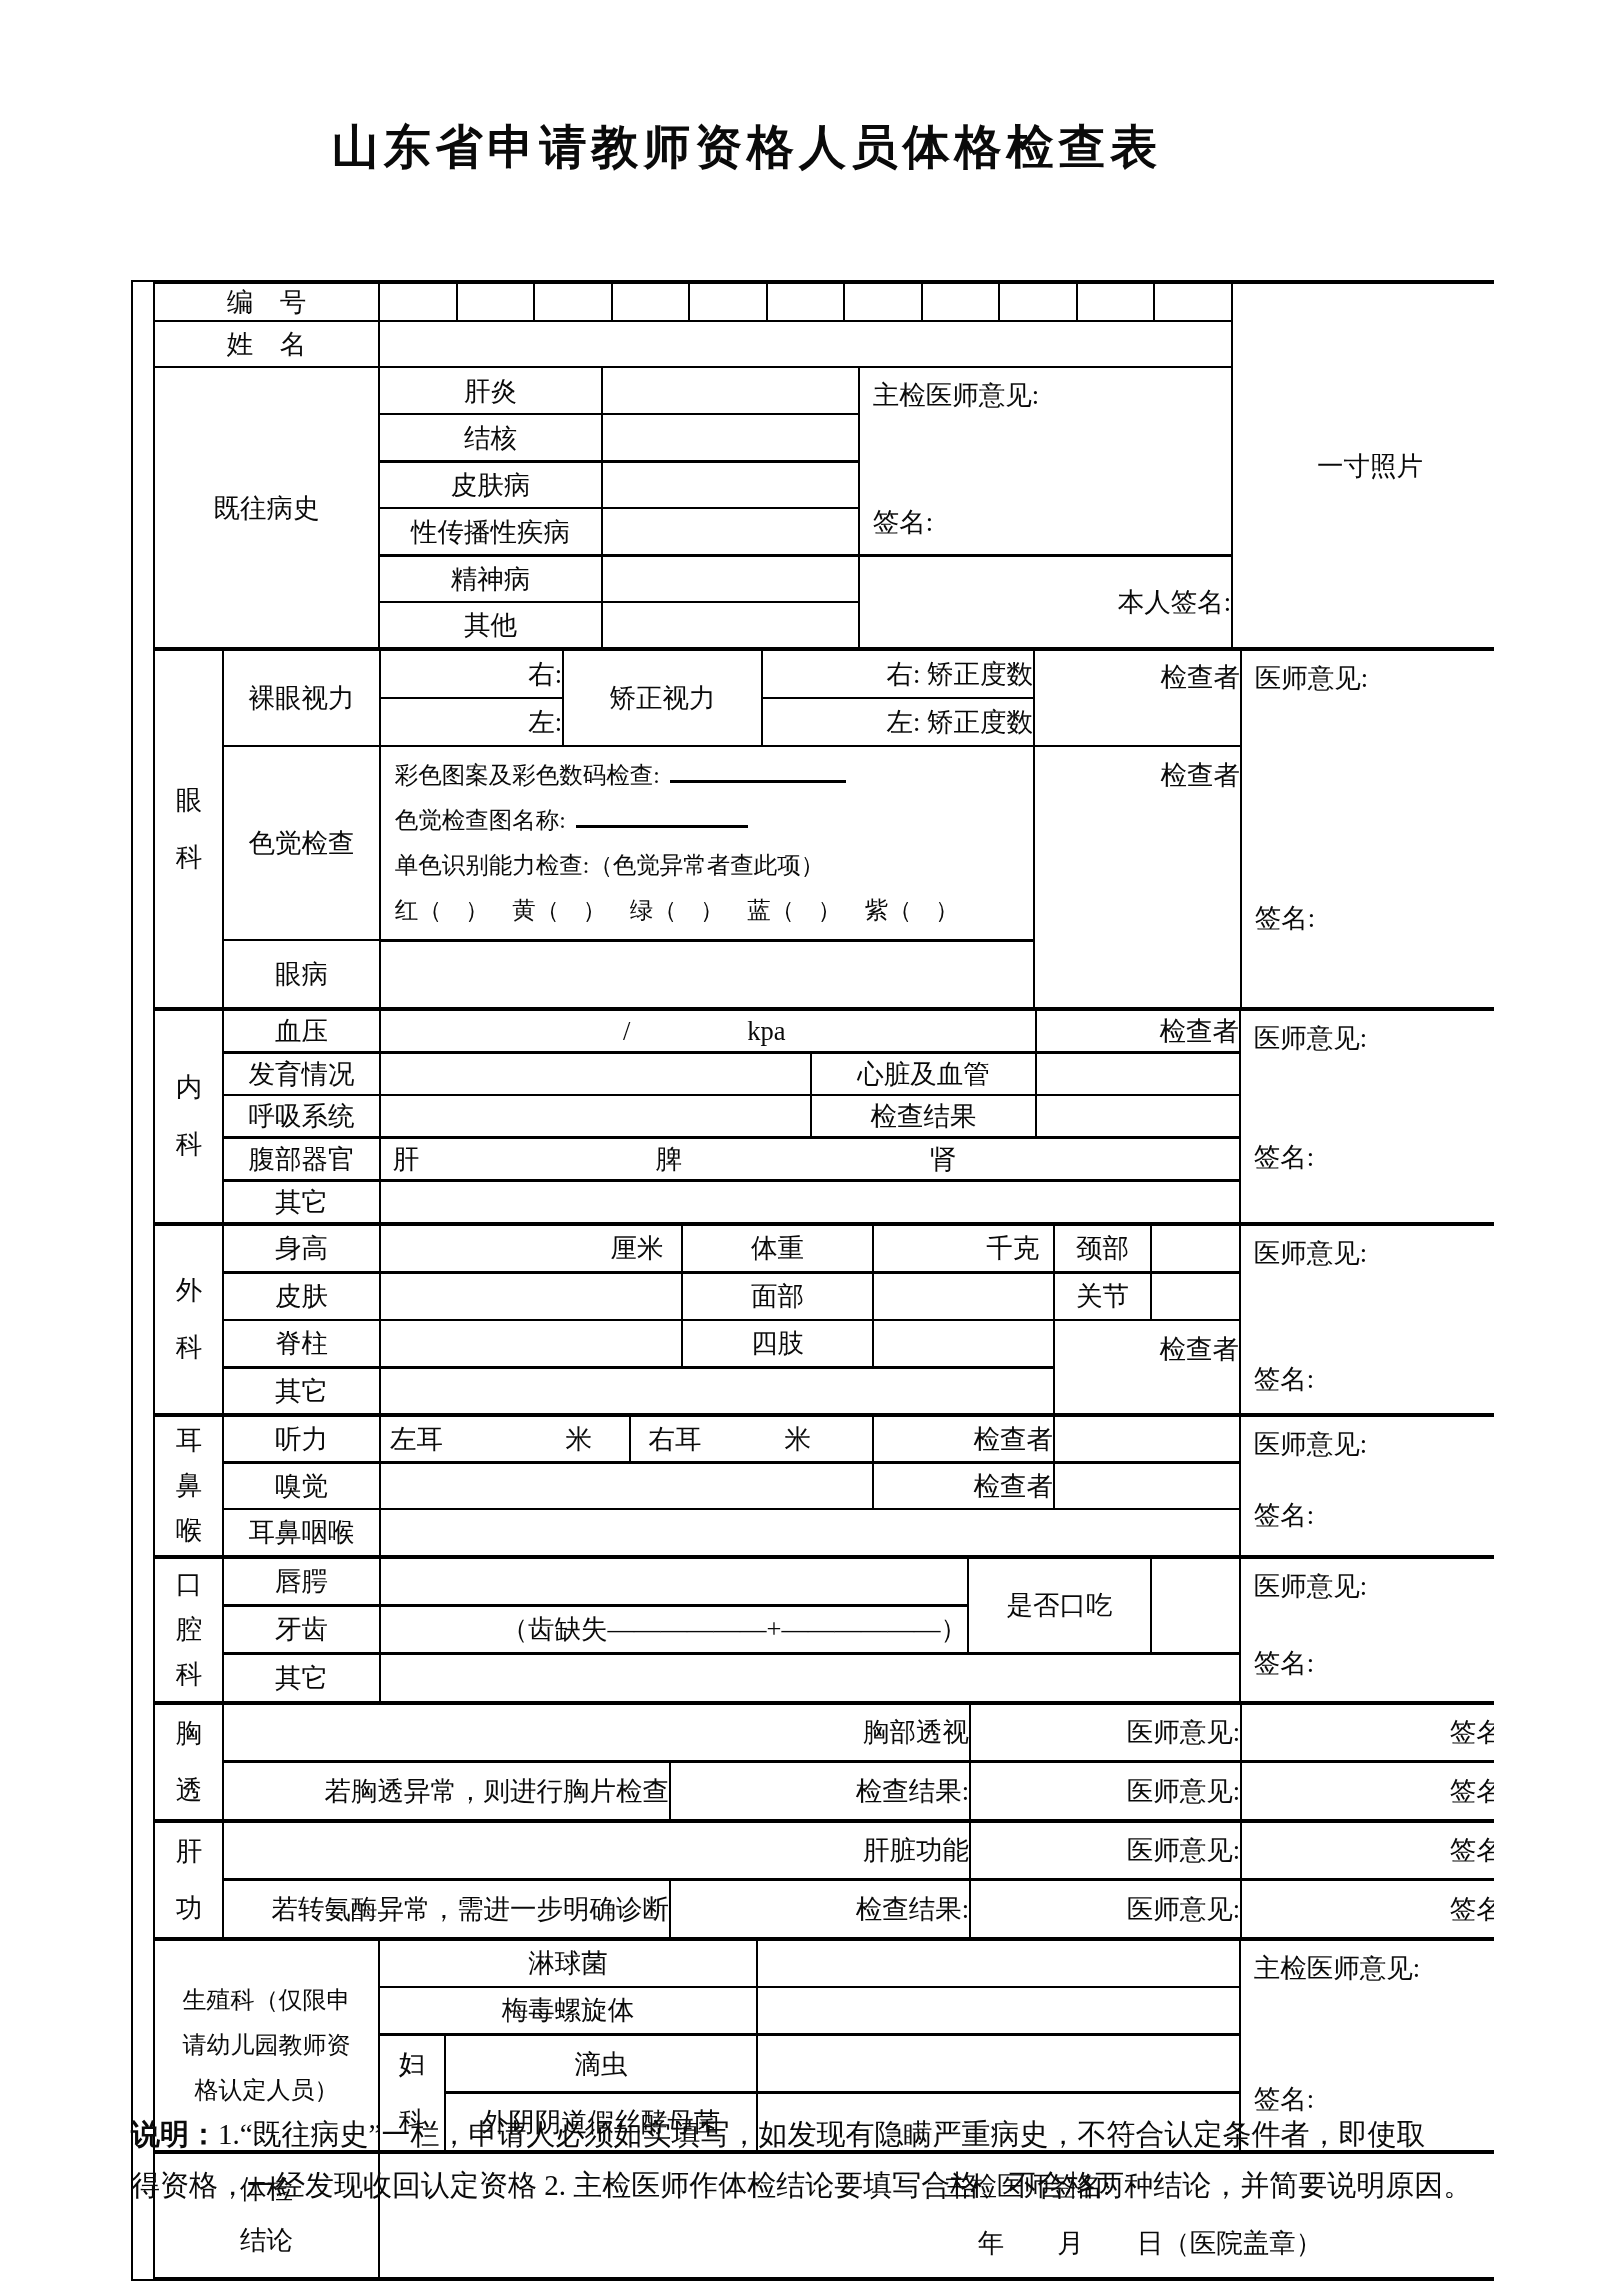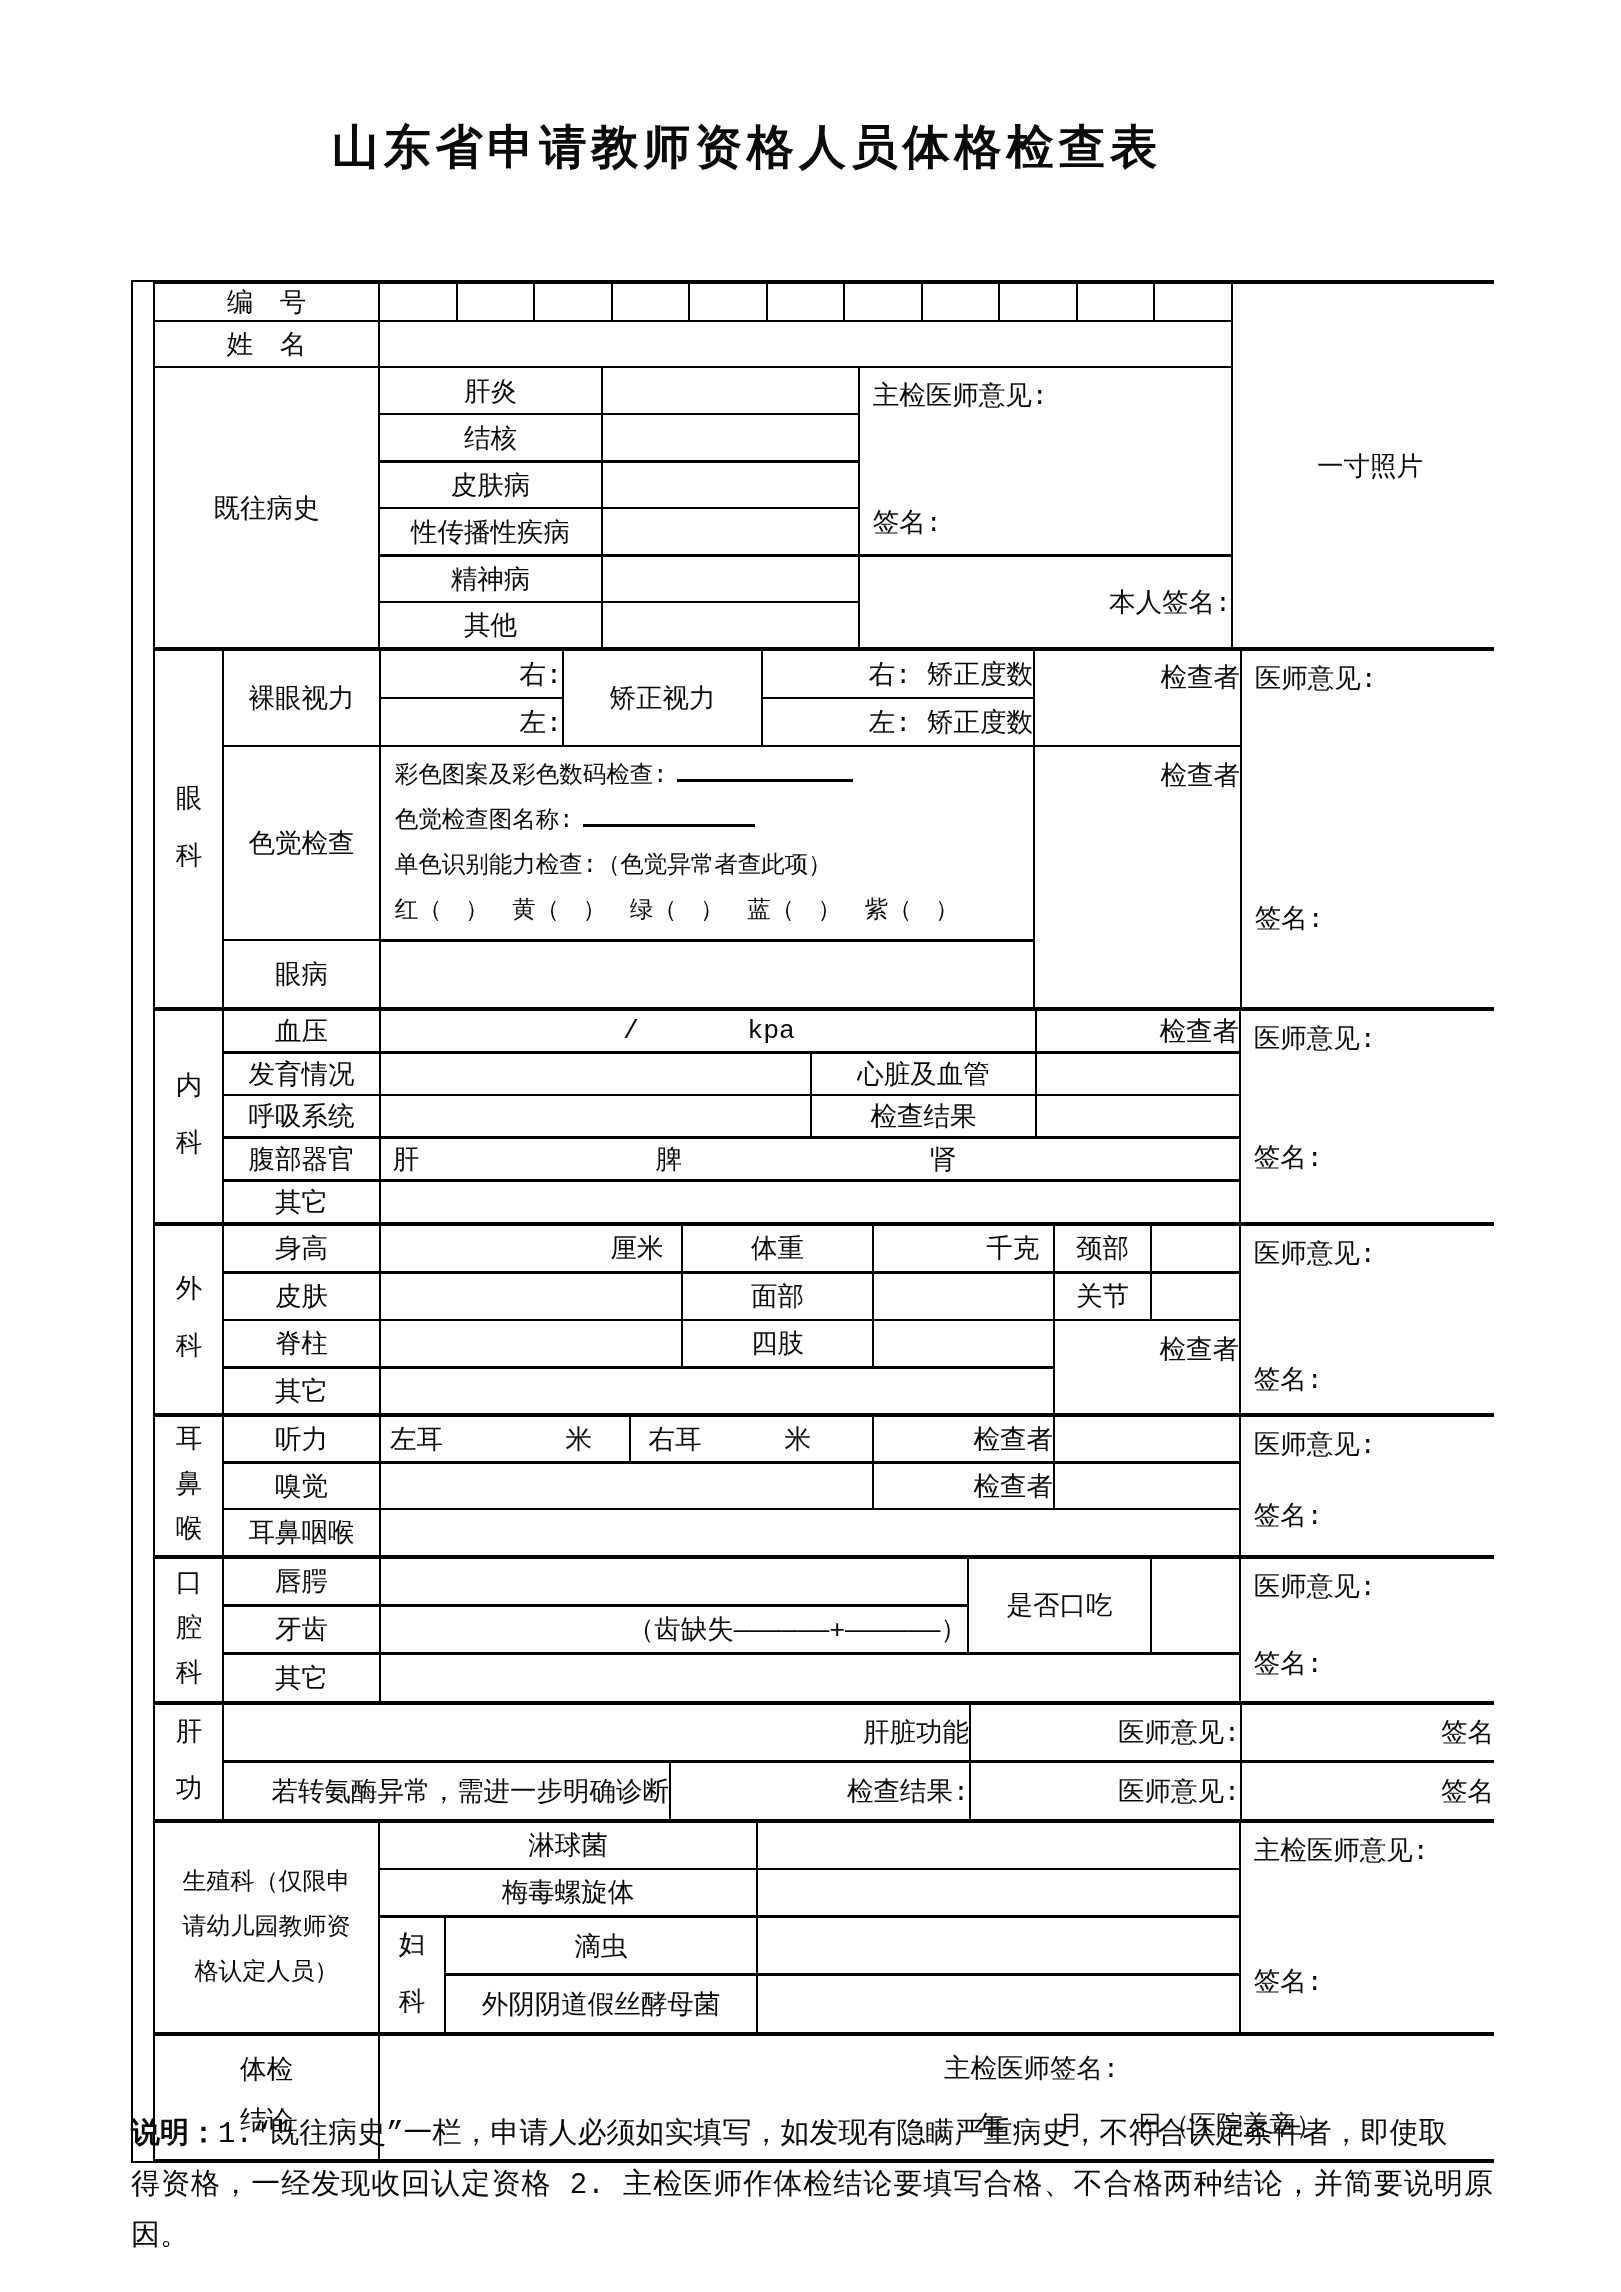--- a/index.html
+++ b/index.html
@@ -1,18 +1,18 @@
 <!DOCTYPE html>
 <html><head>
 <meta charset="utf-8">
 <style>
   html,body { margin:0; padding:0; background:#fff; }
   body { width:1621px; height:2293px; color:#0a0a0a;
          font-family:"Liberation Serif","DejaVu Serif",serif; }
-  .sheet { position:relative; width:1494px; height:2293px; background:#fff; overflow:hidden;font-family:Liberation Mono, monospace; }
+  .sheet { position:relative; width:1494px; height:2293px; background:#fff; overflow:hidden; }
   .title { margin:116px 0 27.4px 0; text-align:center; font-size:47px; font-weight:bold; letter-spacing:4.9px; }
   .form { position:absolute; left:131px; top:280px; width:1356px; border:2px solid #000000;padding-left:20px; }
   table { border-collapse:collapse; table-layout:fixed; width:1356px; }
   td { border:2px solid #000; padding:0; font-size:26.5px; text-align:center; vertical-align:middle; overflow:hidden; }
   td.lft { text-align:right; padding-left:13.7px; }
   td.rel { position:relative; }
   .abs { position:absolute; top:50%; transform:translateY(-50%); white-space:nowrap; }
   .bt { border-top:3.9px solid #000; }
   .vcell { word-break:break-all; padding:0 19.6px; display:inline-block; width:29px; }
   .v2 { line-height:57px; } .v3 { line-height:45px; }
@@ -316,20 +316,43 @@
         <td class="bt">牙齿</td>
         <td class="bt lft" style="padding-left:55px">（齿缺失——————+——————）</td>
       </tr>
       <tr class="h47">
         <td class="bt">其它</td>
         <td colspan="3" class="bt"></td>
       </tr>
     </tbody>
       </table>
 
+    <table>
+      <colgroup>
+          <col style="width:69px">
+          <col style="width:447px">
+          <col style="width:300px">
+          <col style="width:271px">
+          <col style="width:270px">
+        </colgroup>
+      <tbody>
+          <tr class="h46">
+        <td rowspan="2"><span class="vcell v2">胸透</span></td>
+        <td colspan="2" class="lft">胸部透视</td>
+        <td class="lft">医师意见:</td>
+        <td class="lft">签名:</td>
+      </tr>
+      <tr class="h47">
+        <td class="bt lft">若胸透异常，则进行胸片检查</td>
+        <td class="bt lft">检查结果:</td>
+        <td class="bt lft">医师意见:</td>
+        <td class="bt lft">签名:</td>
+      </tr>
+    </tbody>
+      </table>
 
     <table>
       <colgroup>
           <col style="width:69px">
           <col style="width:447px">
           <col style="width:300px">
           <col style="width:271px">
           <col style="width:270px">
         </colgroup>
       <tbody>

